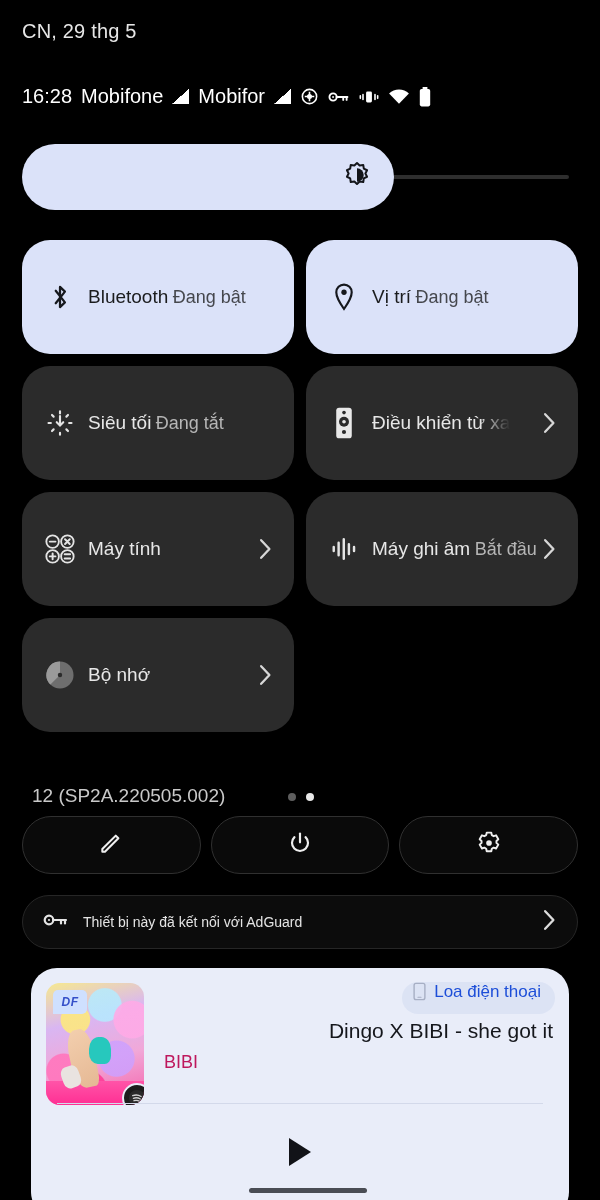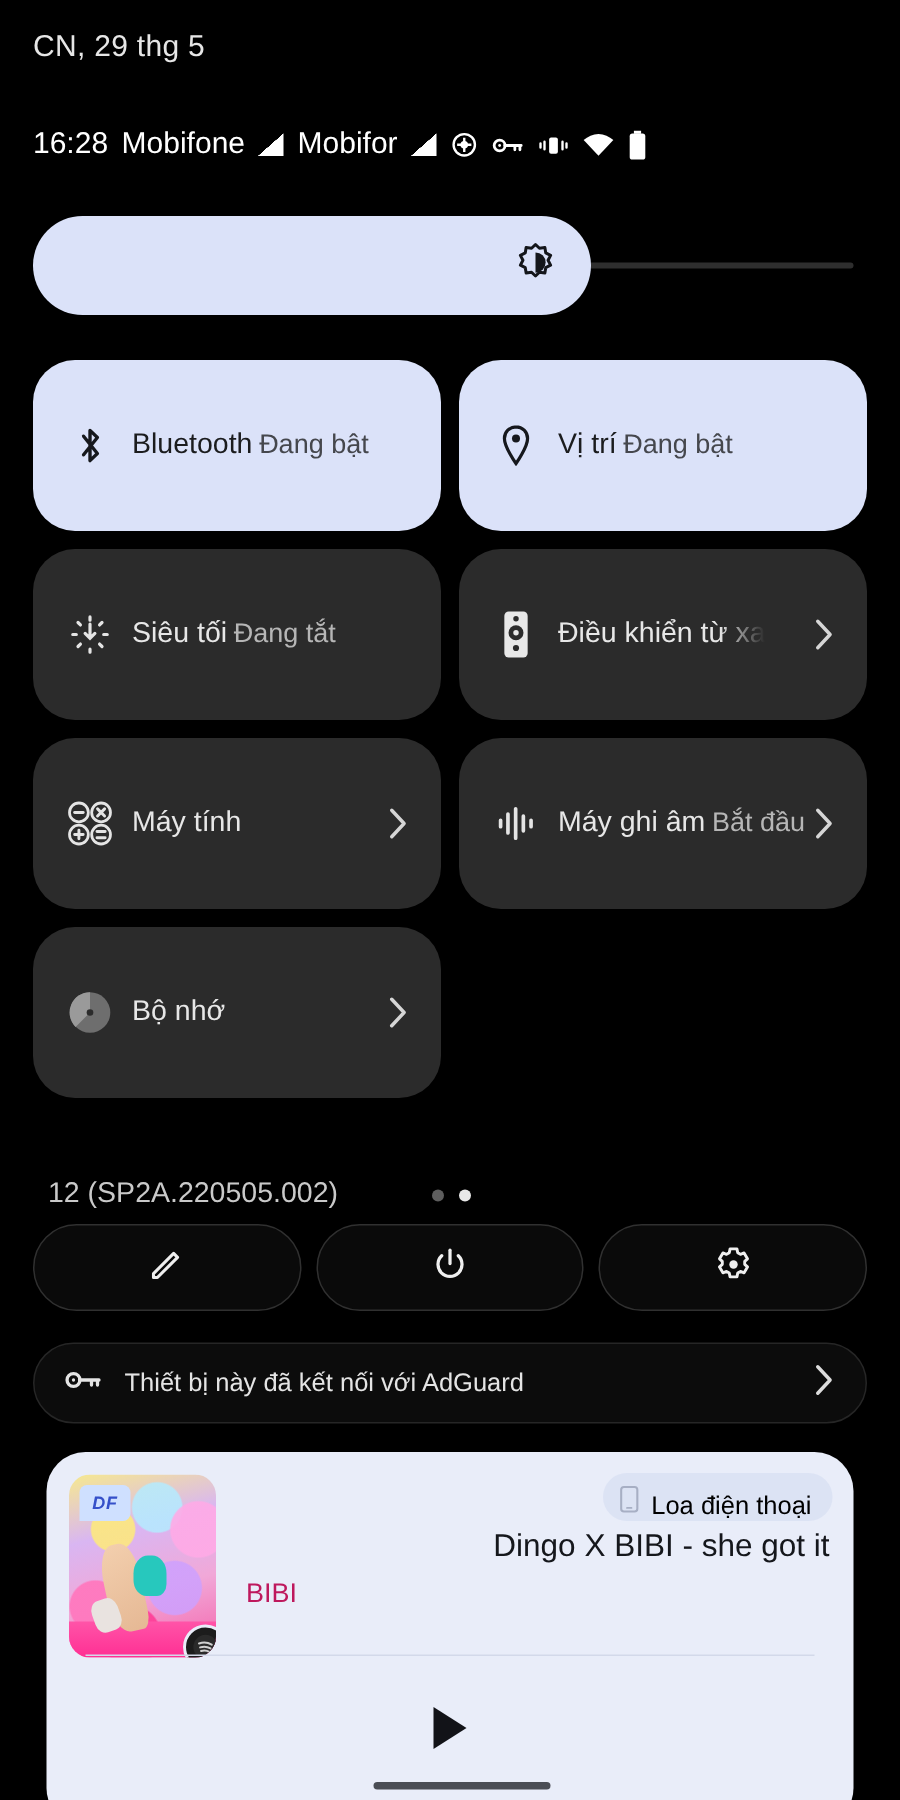--- a/index.html
+++ b/index.html
@@ -95,21 +95,21 @@
     border:1px solid #303030; background:#0a0a0a;
     display:flex; align-items:center; justify-content:center;
   }
 
   
   .vpn {
     position:absolute; left:22px; top:895px; width:556px; height:54px;
     border-radius:27px; border:1px solid #262626; background:#0c0c0c;
     display:flex; align-items:center; padding:0 20px; gap:14px;
   }
-  .vpn .vtext { flex:1; font-size:17px; color:#e4e4e4; white-space:nowrap; }
+  .vpn .vtext { flex:1; font-size:14px; color:#e4e4e4; white-space:nowrap; }
 
   
   .media {
     position:absolute; left:31px; top:968px; width:538px; height:250px;
     border-radius:26px; background:#e9edf9; overflow:hidden;
   }
   .media-top { display:flex; padding:15px 16px 0 15px; position:relative; }
   .art {
     width:98px; height:122px; border-radius:14px; position:relative;
     overflow:hidden; flex:none;
@@ -150,22 +150,22 @@
     position:absolute; right:-8px; bottom:-8px; width:30px; height:30px;
     border-radius:50%; background:#1c1c1c; border:2px solid #e9edf9;
     display:flex; align-items:center; justify-content:center;
   }
   .media-info { flex:1; padding-left:20px; position:relative; padding-top:34px;}
   .m-title { font-size:21px; color:#15171c; line-height:1.3; white-space:nowrap;text-align:right; }
   .m-artist { font-size:18px; color:#be185d; margin-top:8px; }
   .out-chip {
     position:absolute; right:14px; top:14px;
     height:32px; border-radius:16px; background:rgba(210,218,240,.55);
-    display:flex; align-items:flex-end; gap:8px; padding:0 14px 0 11px;
-    font-size:17px; color:#000000;
+    display:flex; align-items:flex-start; gap:8px; padding:0 14px 0 11px;
+    font-size:17px; color:#1d4ed8;
   }
   .m-divider {
     position:absolute; left:26px; right:26px; top:135px;
     height:1px; background:#d3d9ea;
   }
   .m-controls {
     position:absolute; left:0; right:0; top:170px;
     display:flex; align-items:center; justify-content:center;
   }
   .play-tri {

